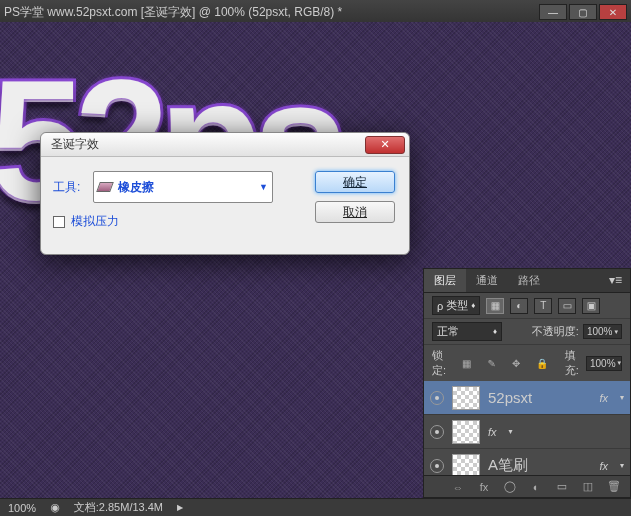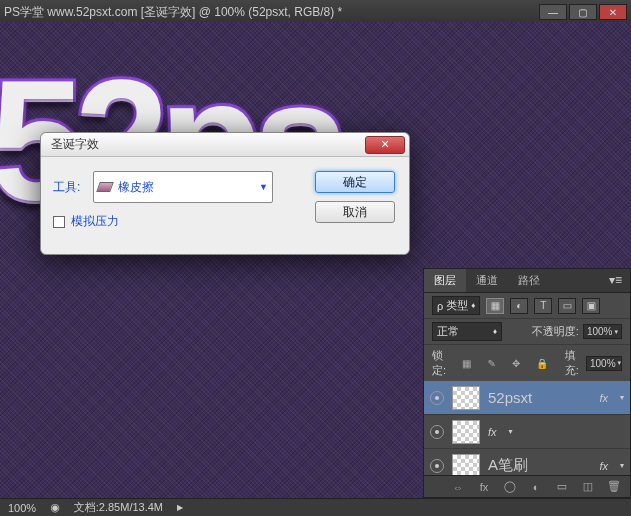--- a/index.html
+++ b/index.html
@@ -23,25 +23,25 @@
     -webkit-text-stroke: 6px #8a4bd8; z-index:-1;}
 
   
   .dialog { position:absolute; left:40px; top:132px; width:370px; background:#eee; border:1px solid #888; border-radius:6px; box-shadow: 0 6px 30px rgba(0,0,0,0.7);}
   .dlg-tb { background: linear-gradient(#fdfdfd,#e2e2e2); height:24px; border-radius:6px 6px 0 0; display:flex; align-items:center; padding:0 4px 0 10px; font-size:12px; color:#333; border-bottom:1px solid #bbb;}
   .dlg-tb .spacer { flex:1; }
   .dlg-close { width:40px; height:18px; background:linear-gradient(#e07070,#c03030); border:1px solid #803030; border-radius:3px; color:white; font-size:11px; display:flex; align-items:center; justify-content:center;}
   .dlg-body { padding:14px 12px; position:relative;}
   .frow { display:flex; align-items:center; font-size:12px; color:#1d4ed8; margin-bottom:10px;}
   .frow label { width:40px; }
-  .tool-sel { flex:0 0 180px; height:32px; background:#fff; border:1px solid #888; display:flex; align-items:center; padding:14px 4px; font-size:12px; position:relative; border-radius:2px;}
+  .tool-sel { flex:0 0 180px; height:32px; background:#fff; border:1px solid #888; display:flex; align-items:center; padding:14px 4px; font-size:12px; position:relative; border-radius:2px;font-weight:bold;}
   .tool-sel .dd { position:absolute; right:4px; font-size:9px;}
   .eraser-ico { width:14px; height:10px; background:linear-gradient(#d8a8c0,#a06080); transform: skewX(-20deg); margin-right:6px; border:1px solid #666;}
   .chk { width:12px; height:12px; border:1px solid #666; background:#fff; margin-right:6px;}
-  .dlg-btn { position:absolute; right:14px; width:80px; height:22px; font-size:12px; border:1px solid #6a94c4; border-radius:3px; background:linear-gradient(#e6f2ff,#b8d8f8); display:flex; align-items:center; justify-content:center; color:#123;}
+  .dlg-btn { position:absolute; right:14px; width:80px; height:22px; font-size:12px; border:1px solid #6a94c4; border-radius:3px; background:linear-gradient(#e6f2ff,#b8d8f8); display:flex; align-items:center; justify-content:center; color:#123;text-decoration:underline;}
   .dlg-btn.ok { top:14px; box-shadow: 0 0 4px #5ab0ff; border-color:#3a80d0;}
   .dlg-btn.cancel { top:44px; background:linear-gradient(#f8f8f8,#e0e0e0); border-color:#888; color:#222;}
 
   
   .panel { position:absolute; right:0; top:268px; width:208px; bottom:18px; background:#4a4a4a; border:1px solid #222; font-size:11px; color:#ccc;}
   .p-tabs { display:flex; background:#383838; border-bottom:1px solid #222;}
   .p-tab { padding:4px 10px; color:#bbb;}
   .p-tab.active { background:#4a4a4a; color:#eee;}
   .p-tabs .menu { margin-left:auto; padding:4px 8px; font-size:12px;}
   .p-row { display:flex; align-items:center; padding:3px 8px; gap:6px; border-bottom:1px solid #3a3a3a;}

